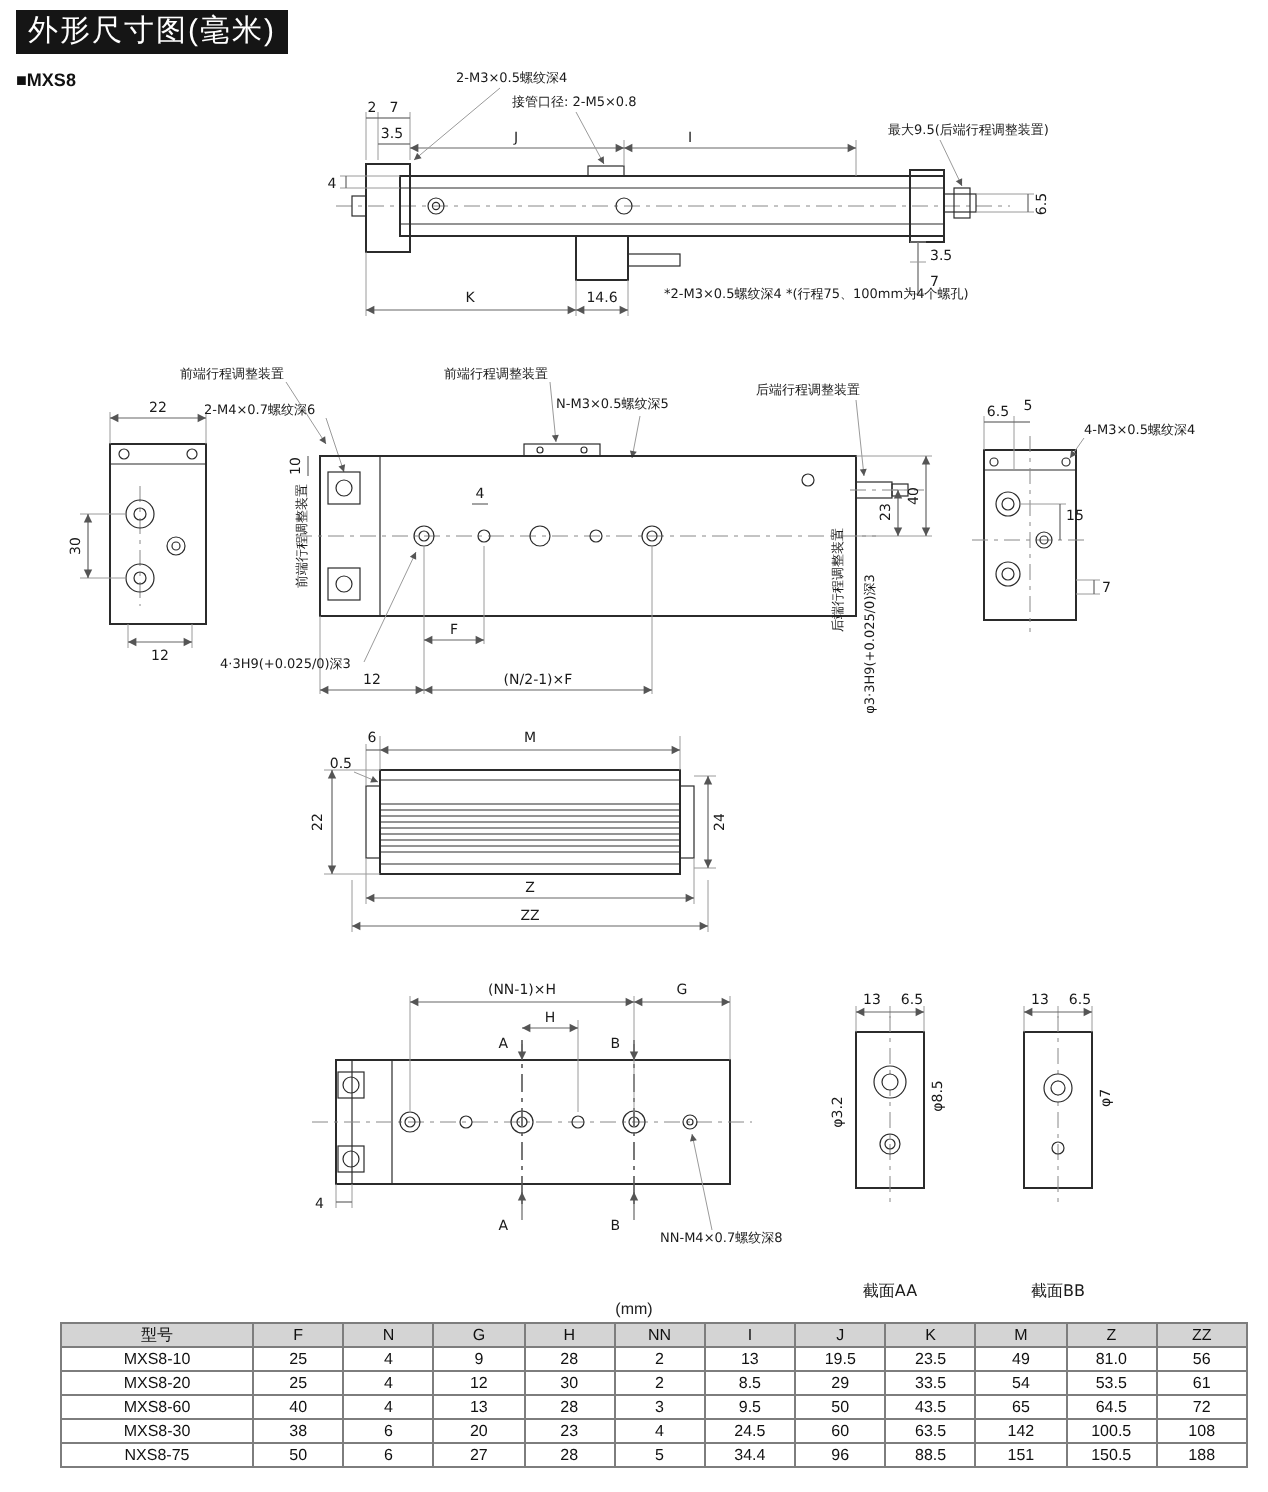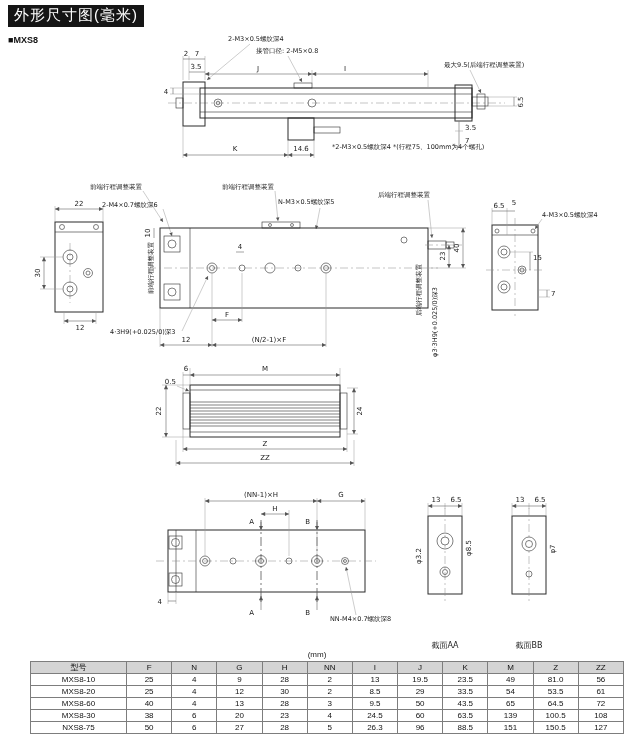--- a/index.html
+++ b/index.html
@@ -428,34 +428,34 @@
         <tr>
           <td>MXS8-30</td>
           <td>38</td>
           <td>6</td>
           <td>20</td>
           <td>23</td>
           <td>4</td>
           <td>24.5</td>
           <td>60</td>
           <td>63.5</td>
-          <td>139</td>
+          <td>142</td>
           <td>100.5</td>
           <td>108</td>
         </tr>
         <tr>
           <td>NXS8-75</td>
           <td>50</td>
           <td>6</td>
           <td>27</td>
           <td>28</td>
           <td>5</td>
-          <td>26.3</td>
+          <td>34.4</td>
           <td>96</td>
           <td>88.5</td>
           <td>151</td>
           <td>150.5</td>
-          <td>127</td>
+          <td>188</td>
         </tr>
       </tbody>
   </table>
 
 </div>
 
 </body></html>

